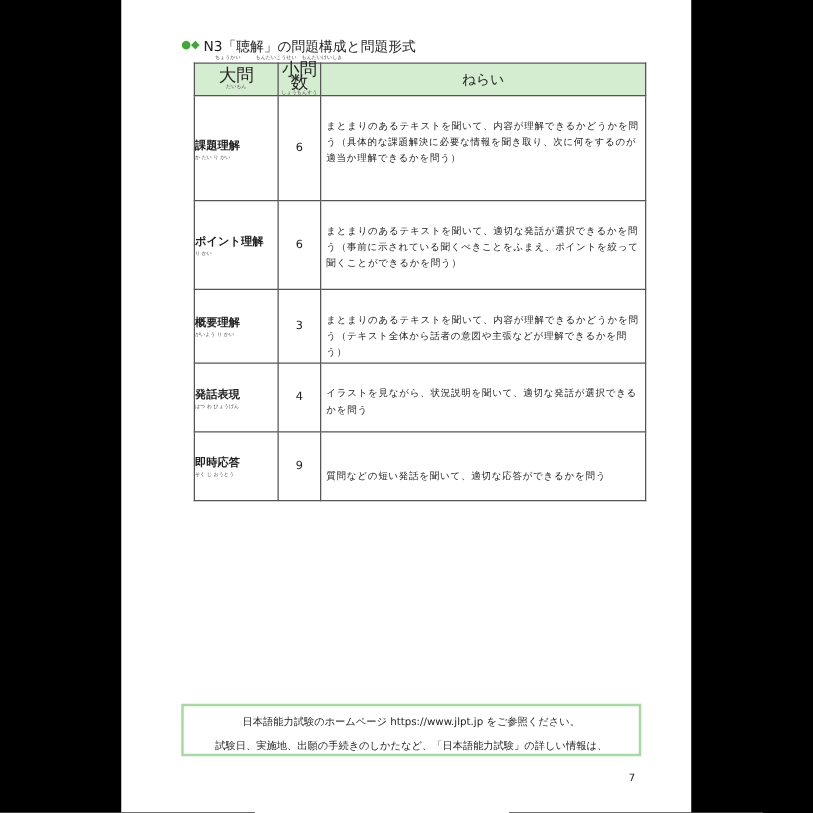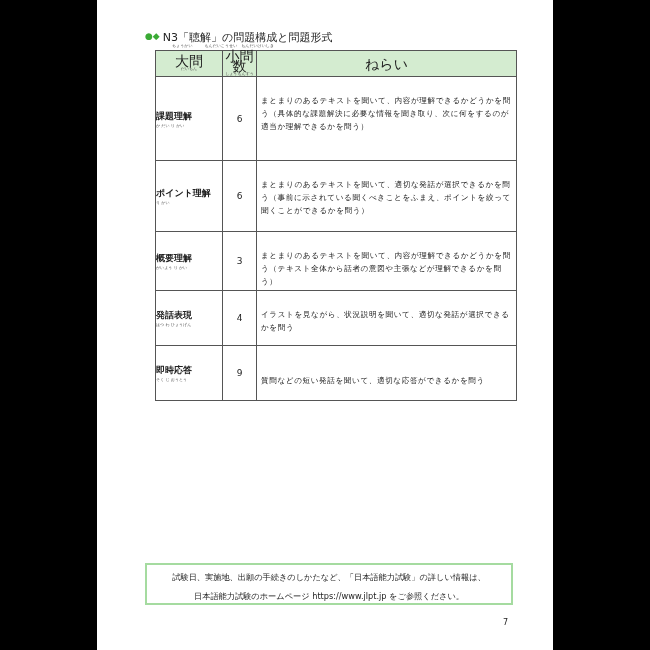--- a/index.html
+++ b/index.html
@@ -5,21 +5,21 @@
     html, body { margin: 0; padding: 0; background: #000; }
     body { width: 650px; height: 650px; position: relative; overflow: hidden; font-family: "DejaVu Sans", sans-serif; }
     .page { position: absolute; left: 97px; top: 0; width: 456px; height: 650px; background: #fff; }
     .title { position: absolute; left: 145px; top: 30px; font-size: 11px; color: #222; white-space: nowrap; display: flex; align-items: flex-start; }
     .title .arrow { color: #3aaa35; font-size: 9px; margin-right: 2px; margin-top: 1px; letter-spacing: -2px; }
     .title .arrow2 { color: #3aaa35; font-size: 9px; margin-right: 3px; margin-top: 1px; }
     .title-ruby { position: absolute; left: 172px; top: 43px; font-size: 4px; color: #444; white-space: nowrap; }
     table { position: absolute; left: 155px; top: 50px; width: 362px; border-collapse: collapse; font-size: 8px; color: #222; }
     td, th { border: 1px solid #555; padding: 0; }
     th { background: #d4ecd0; height: 19px; font-weight: normal; text-align: center; vertical-align: middle; }
-    th .main { font-size: 14px; display: block; line-height: 10px; }
+    th .main { font-size: 11px; display: block; line-height: 10px; }
     th .main.big { font-size: 14px; }
     th .rb { font-size: 4px; display: block; line-height: 5px; color: #444; }
     .col1 { width: 66px; }
     .col2 { width: 33px; }
     td.name { vertical-align: middle; font-weight: bold; font-size: 9px; }
     td.name .rb { display: block; font-size: 4px; font-weight: normal; color: #444; line-height: 5px; }
     td.num { text-align: center; vertical-align: middle; font-size: 9px; }
     td.desc { padding: 17px 3px 2px 4px; font-size: 7.6px; line-height: 13px; letter-spacing: 0.6px; vertical-align: top; }
     .r1 td { height: 64px; }
     .r2 td { height: 51px; }
@@ -81,17 +81,17 @@
     </tr>
     <tr class="r5">
       <td class="name"><span>即時応答</span><span class="rb">そく じ おうとう</span></td>
       <td class="num">9</td>
       <td class="desc">質問などの短い発話を聞いて、適切な応答ができるかを問う</td>
     </tr>
   </tbody>
 </table>
 
 <div class="infobox">
+  <div>日本語能力試験のホームページ https://www.jlpt.jp をご参照ください。</div>
   <div>試験日、実施地、出願の手続きのしかたなど、「日本語能力試験」の詳しい情報は、</div>
-  <div>日本語能力試験のホームページ https://www.jlpt.jp をご参照ください。</div>
 </div>
 
 <div class="pagenum">7</div>
 
 </body></html>

